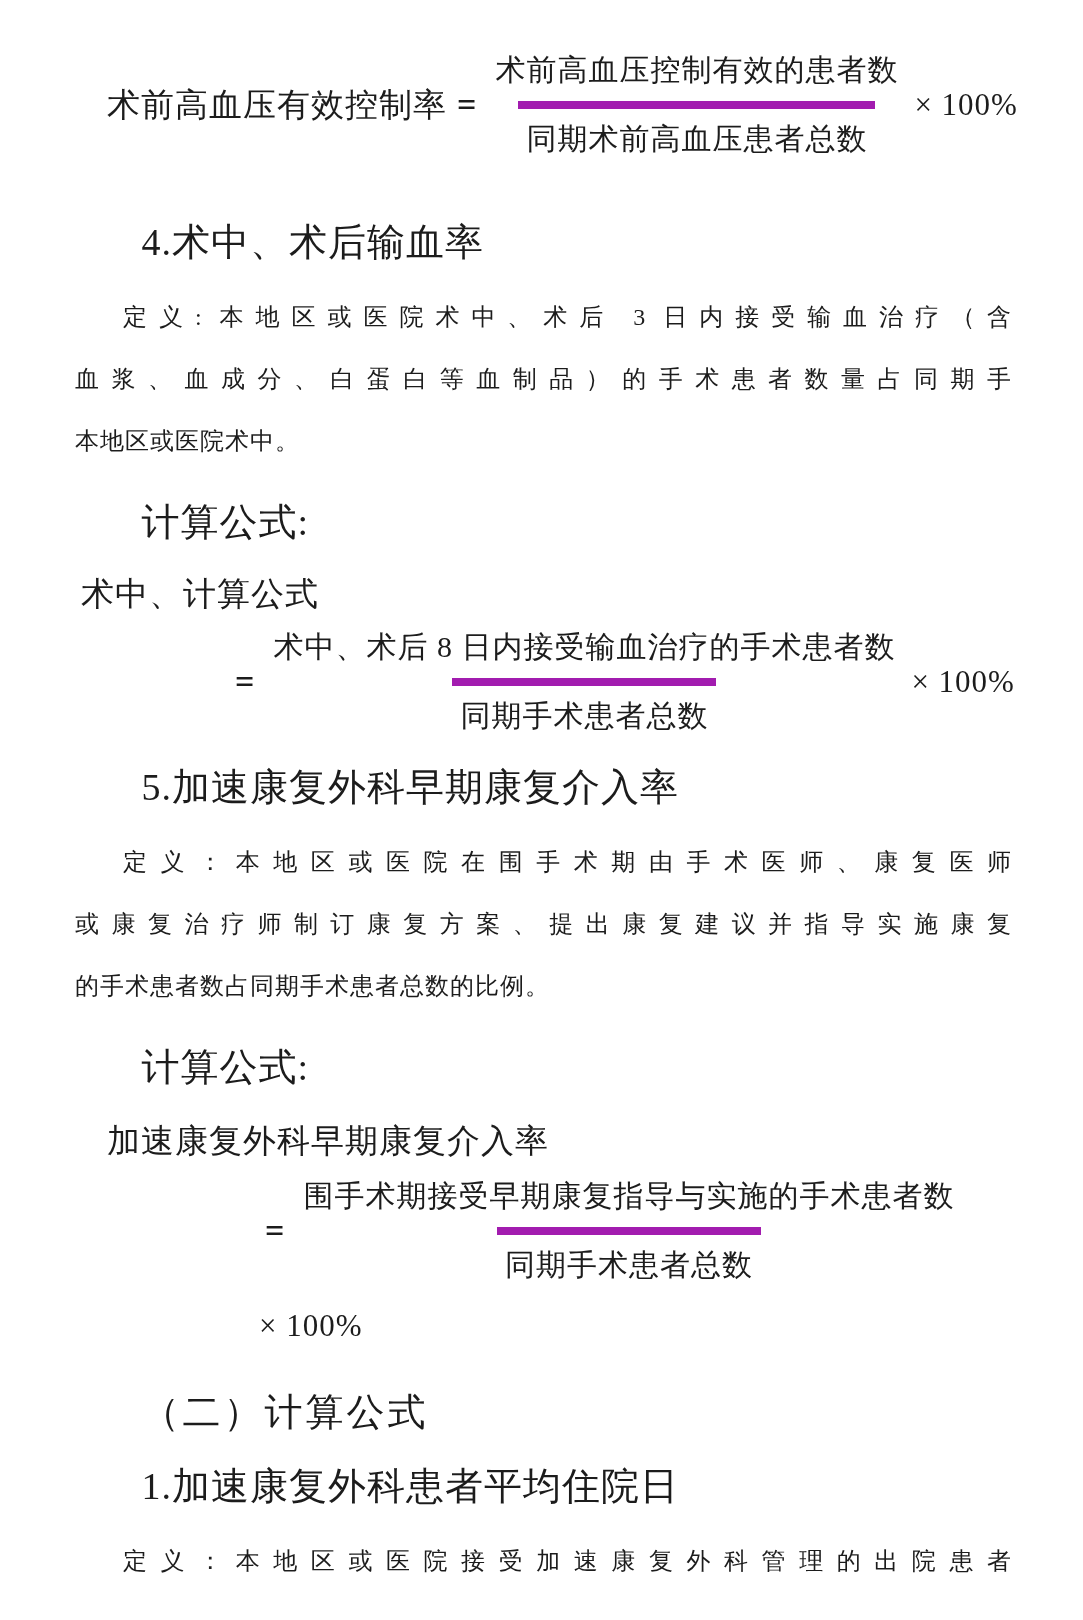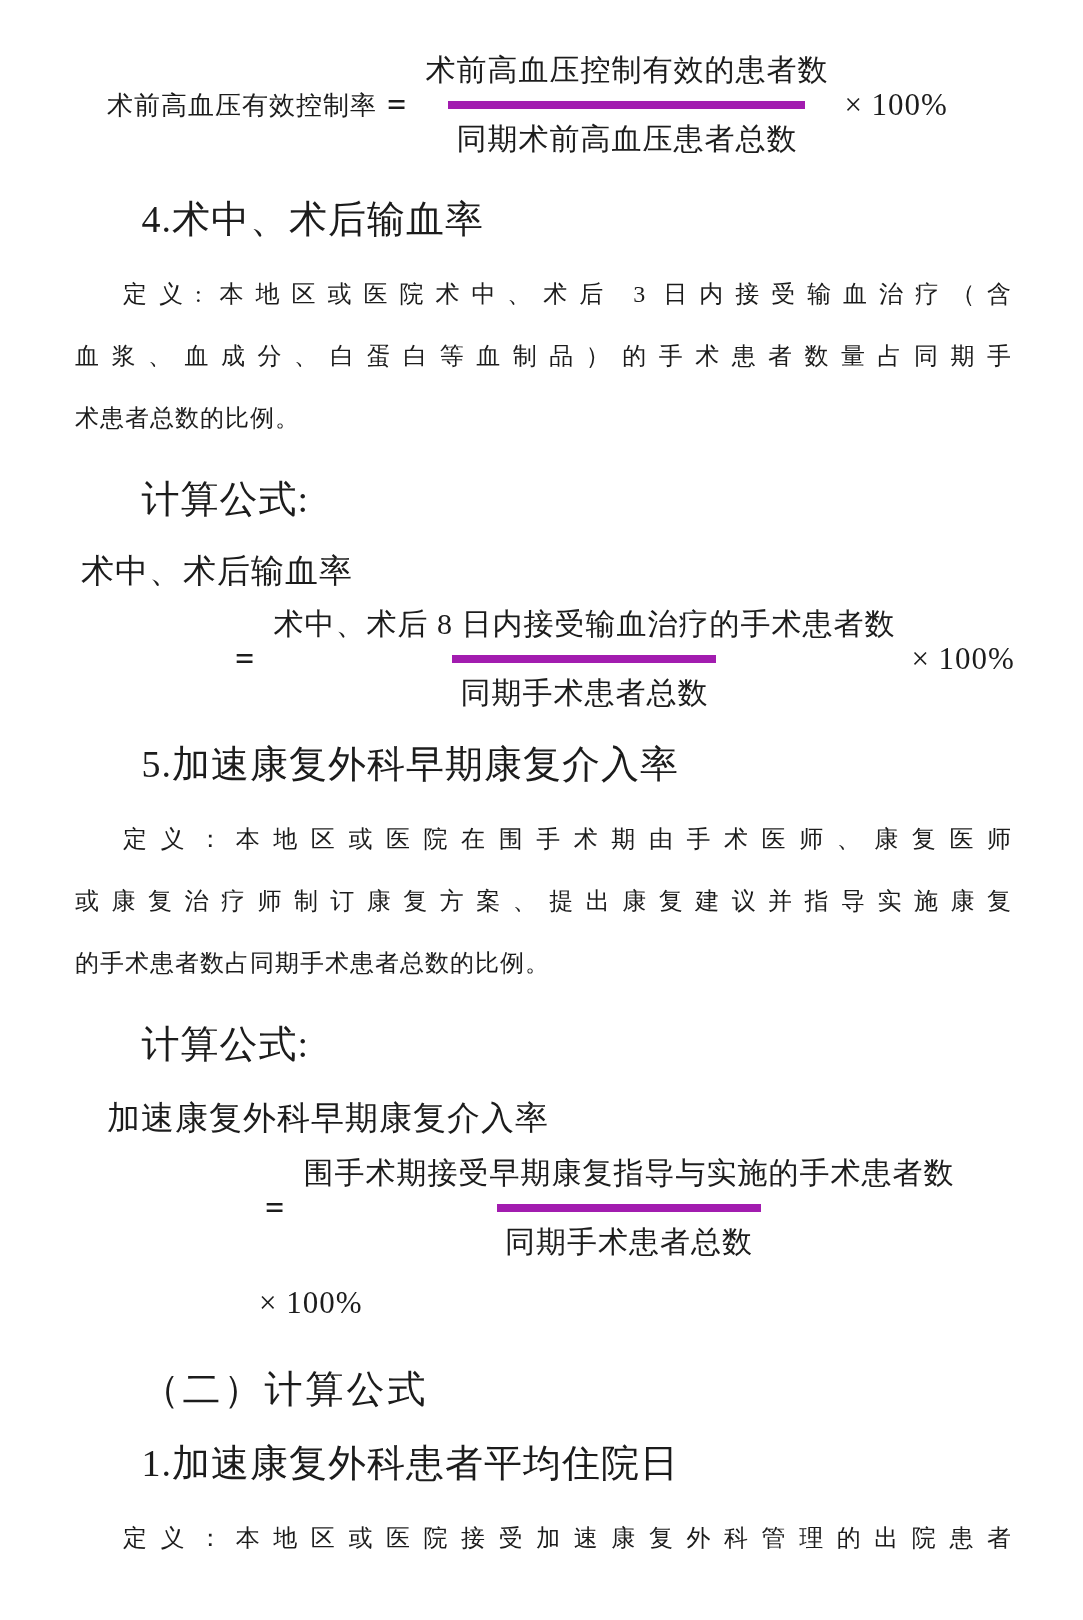--- a/index.html
+++ b/index.html
@@ -41,21 +41,21 @@
     white-space: nowrap;
     letter-spacing: 1px;
   }
   
   .formula-row {
     display: flex;
     align-items: center;
     white-space: nowrap;
   }
   .flabel, .feq, .ftimes {
-    font-size: 26px;
+    font-size: 33px;
     letter-spacing: 1px;
   }
   .feq {
     font-weight: bold;
     margin: 0 10px;
     font-size: 34px;
   }
   .frac {
     display: inline-flex;
     flex-direction: column;
@@ -78,21 +78,21 @@
     font-size: 33px;
     letter-spacing: 1px;
     white-space: nowrap;
   }
   .times-line {
     font-size: 31px;
     letter-spacing: 1px;
   }
   
   .f1 { margin-left: 32px; margin-top: 12px; }
-  .h4 { margin-top: 31px; }
+  .h4 { margin-top: 54px; }
   .p4 { margin-top: 16px; }
   .intro1 { margin-top: 22px; }
   .lab2 { margin-top: 22px; margin-left: 6px; }
   .f2 { margin-left: 150px; margin-top: 10px; }
   .h5 { margin-top: 22px; }
   .p5 { margin-top: 16px; }
   .intro2 { margin-top: 22px; }
   .lab3 { margin-top: 24px; margin-left: 32px; }
   .f3 { margin-left: 180px; margin-top: 12px; }
   .t3 { margin-left: 184px; margin-top: 22px; }
@@ -113,26 +113,26 @@
       <span class="den">同期术前高血压患者总数</span>
     </span>
     <span class="ftimes">× 100%</span>
   </div>
 
   <div class="heading h4">4.术中、术后输血率</div>
 
   <div class="para p4">
     <div class="pline jl first">定义: 本地区或医院术中、术后 3 日内接受输血治疗（含</div>
     <div class="pline jl">血浆、血成分、白蛋白等血制品）的手术患者数量占同期手</div>
-    <div class="pline">术患者总数的比例。</div>
+    <div class="pline">本地区或医院术中。</div>
   </div>
 
   <div class="heading intro1">计算公式:</div>
 
-  <div class="flabel-line lab2">术中、术后输血率</div>
+  <div class="flabel-line lab2">术中、计算公式</div>
 
   <div class="formula-row f2">
     <span class="feq">=</span>
     <span class="frac">
       <span class="num">术中、术后 8 日内接受输血治疗的手术患者数</span>
       <span class="den">同期手术患者总数</span>
     </span>
     <span class="ftimes">× 100%</span>
   </div>
 

